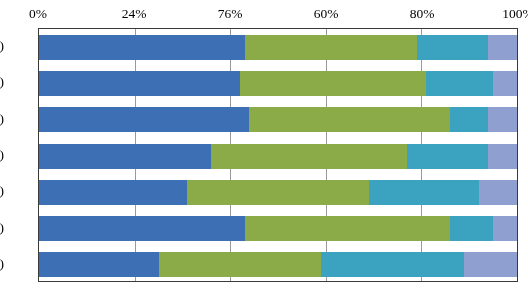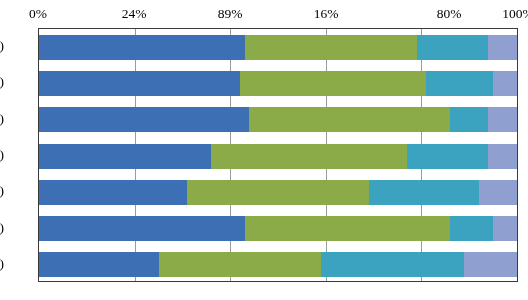--- a/index.html
+++ b/index.html
@@ -81,23 +81,23 @@
   }
 </style>
 </head>
 <body>
 
 <div id="chart-root">
 
   <div class="xaxis-labels">
       <span class="xtick-label" style="left: 0%;">0%</span>
       <span class="xtick-label" style="left: 20%;">24%</span>
-      <span class="xtick-label" style="left: 40%;">89%</span>
-      <span class="xtick-label" style="left: 60%;">16%</span>
-      <span class="xtick-label" style="left: 80%; margin-left: 27px;">80%</span>
+      <span class="xtick-label" style="left: 40%;">76%</span>
+      <span class="xtick-label" style="left: 60%;">60%</span>
+      <span class="xtick-label" style="left: 80%;">80%</span>
       <span class="xtick-label" style="left: 100%;">100%</span>
     </div>
 
   <div class="plot-area">
     <div id="gridlines">
         <div class="gridline" style="left: 20%;"></div>
         <div class="gridline" style="left: 40%;"></div>
         <div class="gridline" style="left: 60%;"></div>
         <div class="gridline" style="left: 80%;"></div>
       </div>

